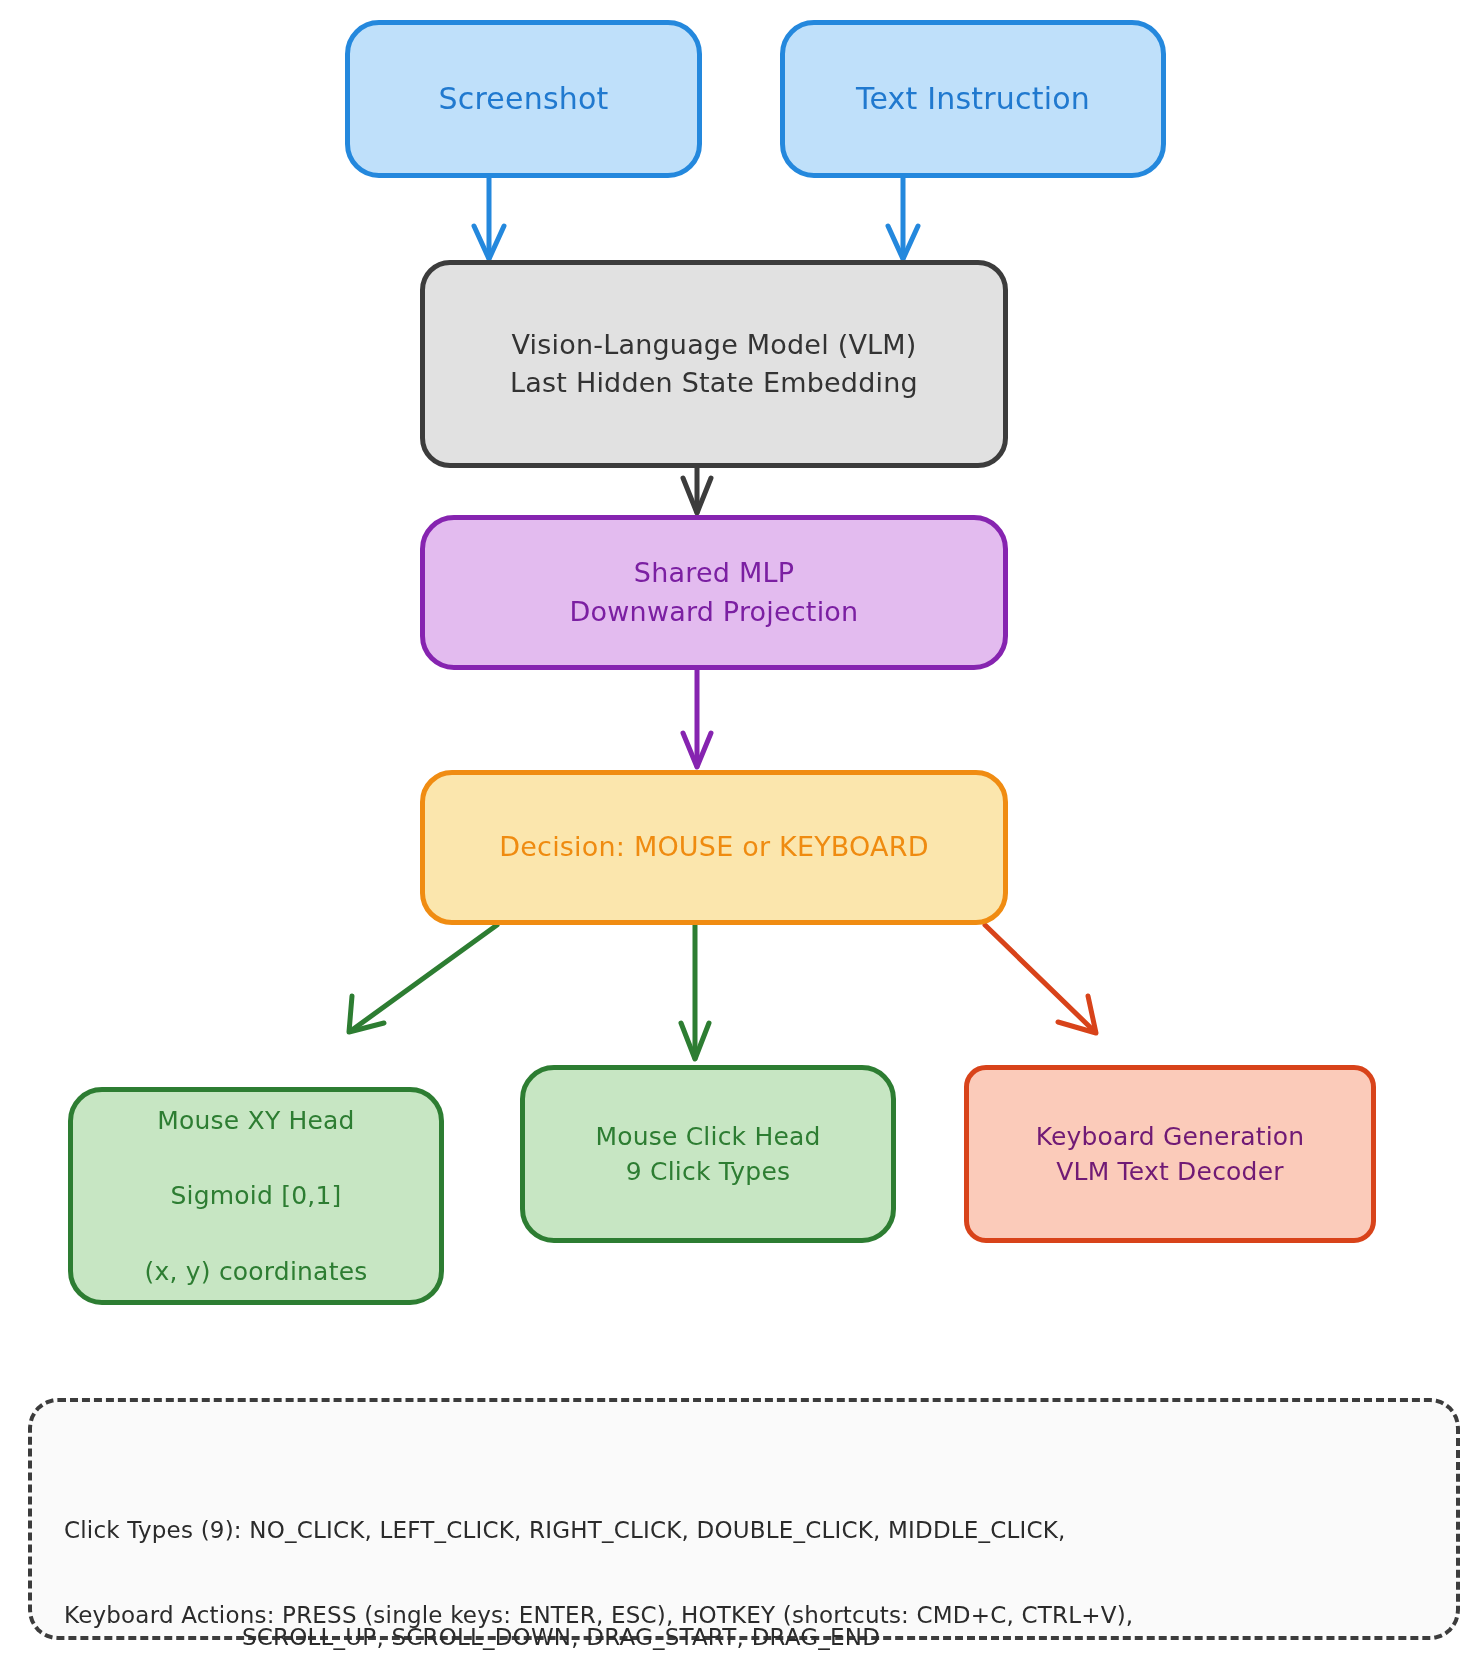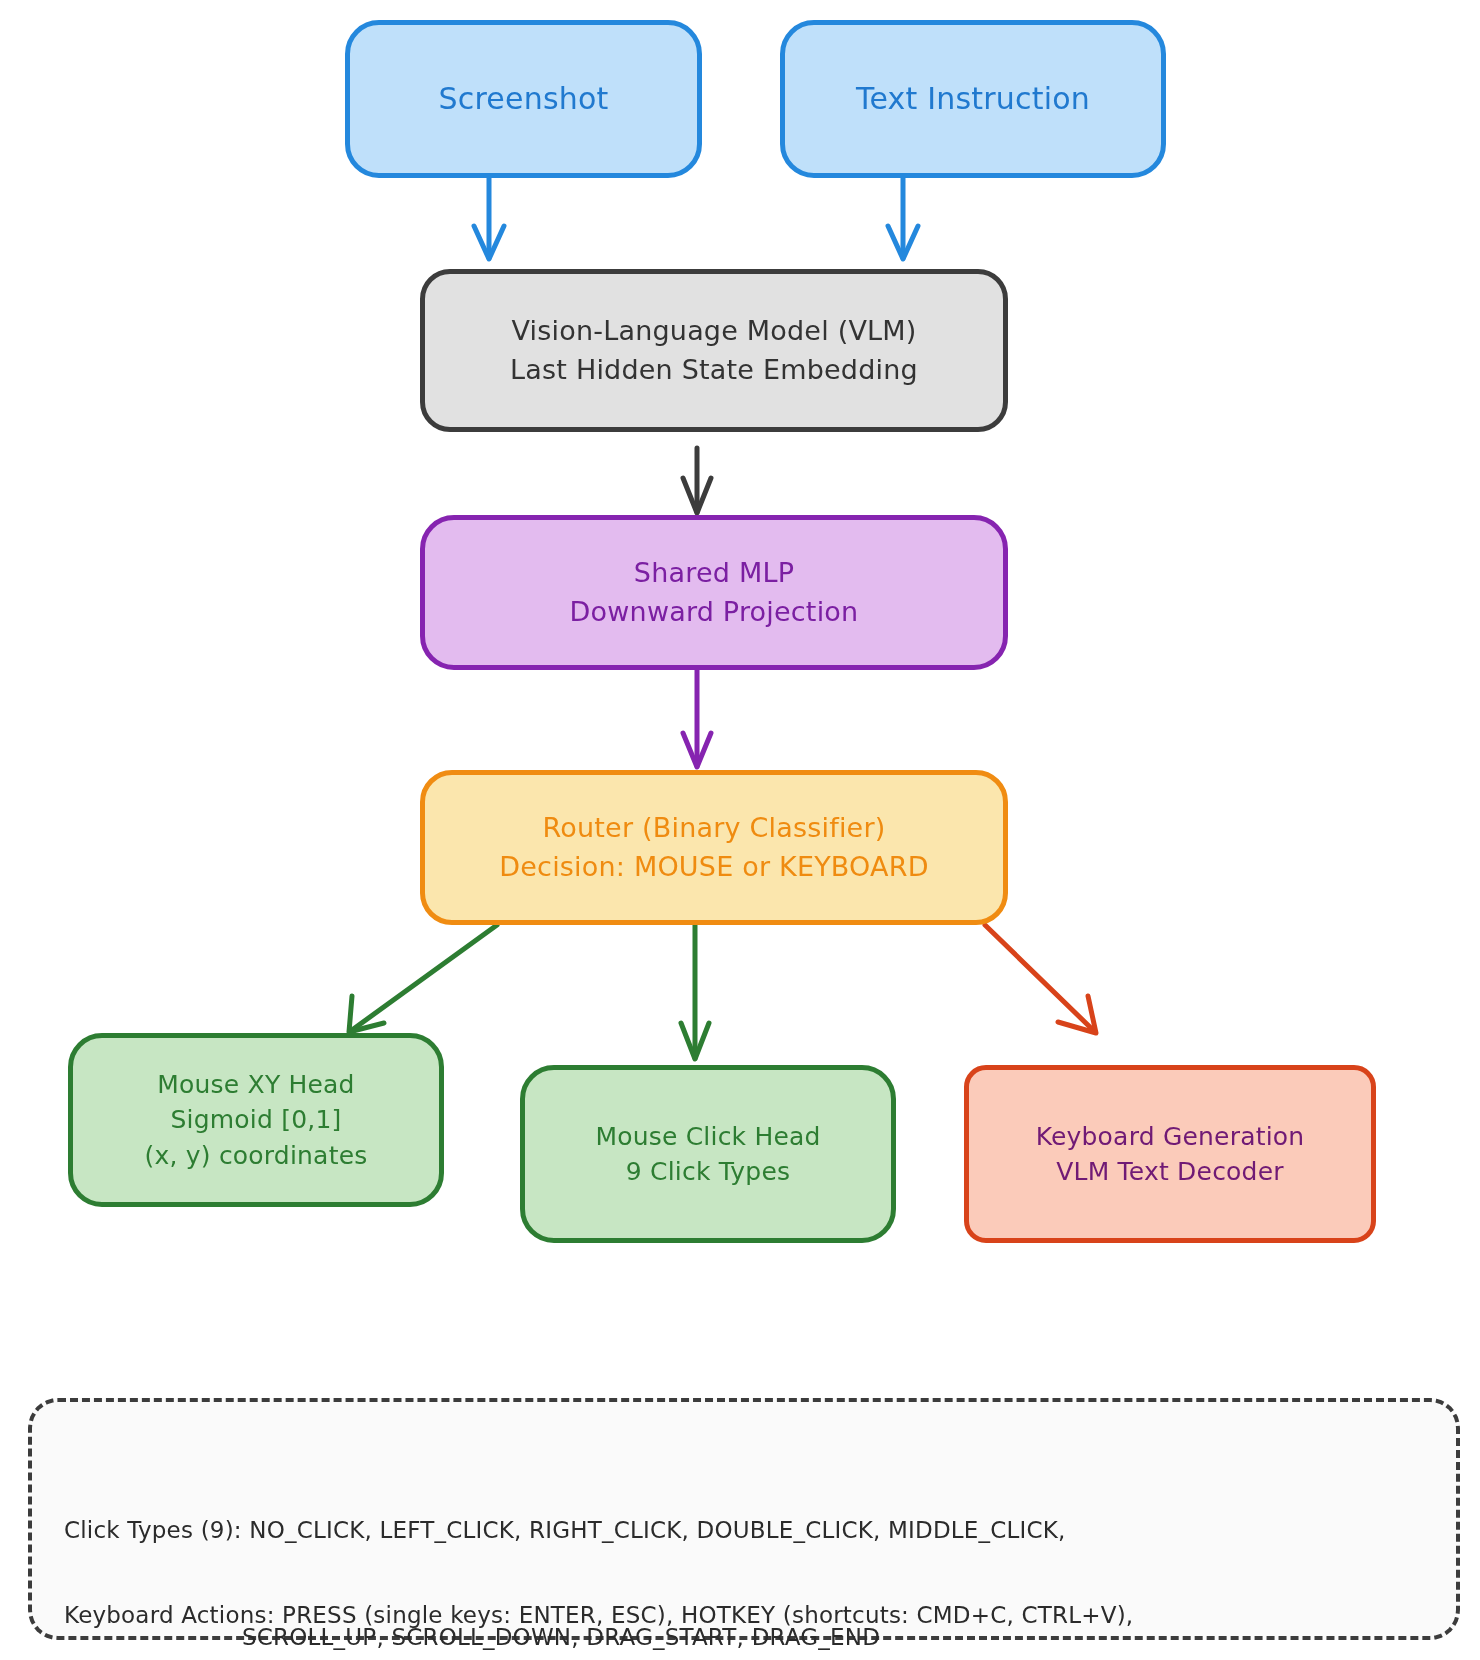--- a/index.html
+++ b/index.html
@@ -75,24 +75,24 @@
     background: #fbcbba;
     border-color: #d8431a;
     color: #701a75;
     border-width: 5px;
     border-radius: 22px;
   }
 
   
   #node-screenshot      { left: 345px;  top: 20px;   width: 357px; height: 158px; font-size: 30px; }
   #node-text-instruction{ left: 780px;  top: 20px;   width: 386px; height: 158px; font-size: 30px; }
-  #node-vlm             { left: 420px;  top: 260px;  width: 588px; height: 163px; font-size: 27px; margin-top: 9px; }
+  #node-vlm             { left: 420px;  top: 260px;  width: 588px; height: 208px; font-size: 27px; }
   #node-mlp             { left: 420px;  top: 515px;  width: 588px; height: 155px; font-size: 27px; }
   #node-router          { left: 420px;  top: 770px;  width: 588px; height: 155px; font-size: 27px; }
-  #node-mouse-xy        { left: 68px;   top: 1033px; width: 376px; height: 174px; font-size: 25px; }
+  #node-mouse-xy        { left: 68px;   top: 1087px; width: 376px; height: 218px; font-size: 25px; gap: 40px; }
   #node-mouse-click     { left: 520px;  top: 1065px; width: 376px; height: 178px; font-size: 25px; }
   #node-keyboard        { left: 964px;  top: 1065px; width: 412px; height: 178px; font-size: 25px; }
 
   
   #legend {
     position: absolute;
     left: 28px;
     top: 1398px;
     width: 1432px;
     height: 242px;
@@ -191,21 +191,20 @@
     <span class="line">Vision-Language Model (VLM)</span>
     <span class="line">Last Hidden State Embedding</span>
   </div>
 
   <div class="node theme-purple" id="node-mlp">
     <span class="line">Shared MLP</span>
     <span class="line">Downward Projection</span>
   </div>
 
   <div class="node theme-orange" id="node-router">
-    <span class="line">Router (Binary Classifier)</span>
     <span class="line">Decision: MOUSE or KEYBOARD</span>
   </div>
 
   <div class="node theme-green" id="node-mouse-xy">
     <span class="line">Mouse XY Head</span>
     <span class="line">Sigmoid [0,1]</span>
     <span class="line">(x, y) coordinates</span>
   </div>
 
   <div class="node theme-green" id="node-mouse-click">

